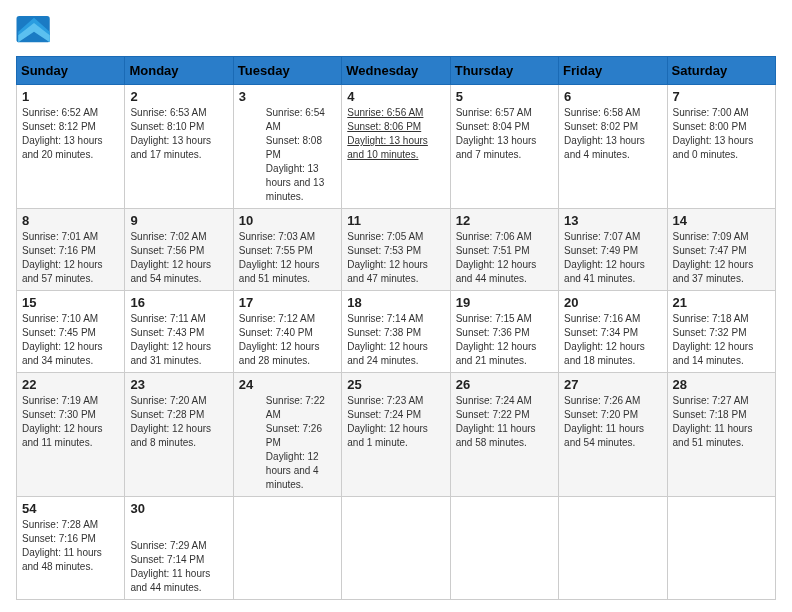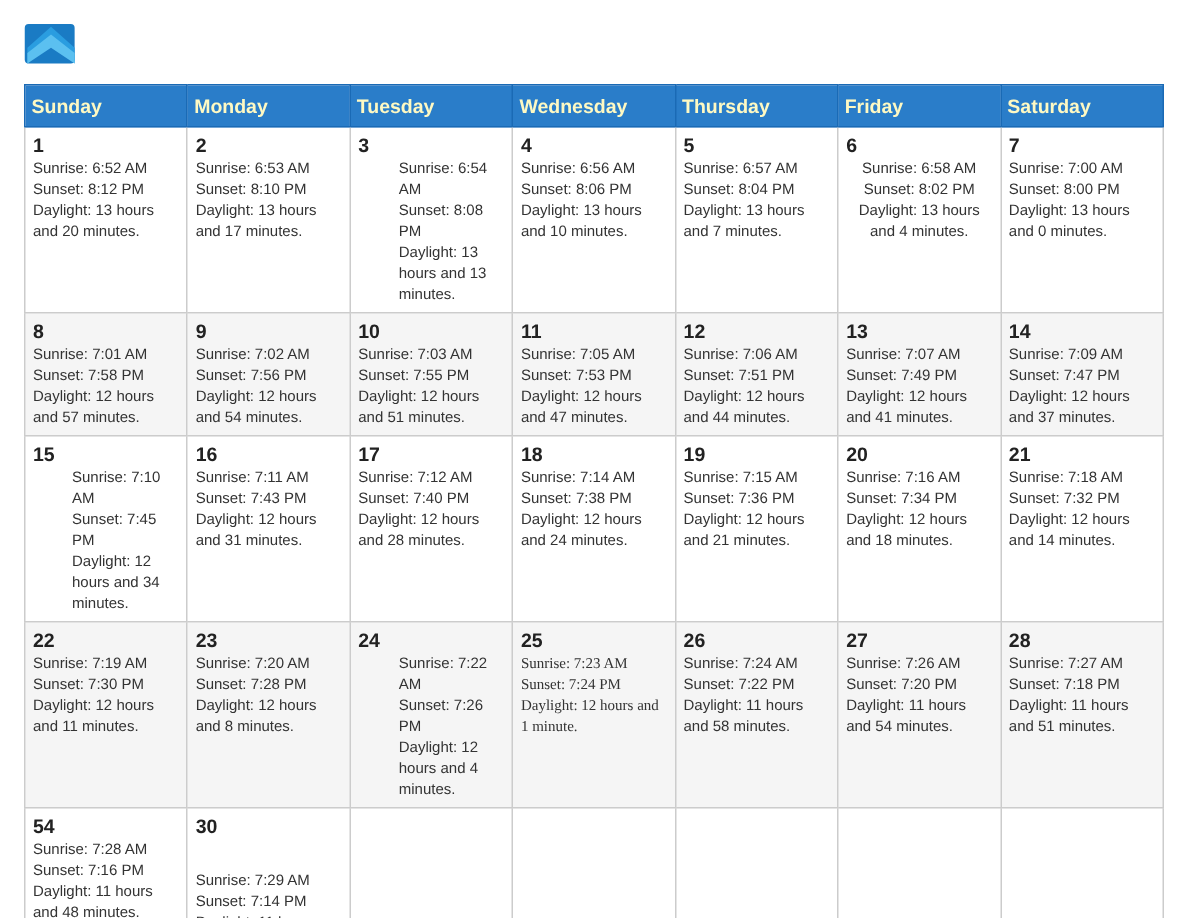--- a/index.html
+++ b/index.html
@@ -46,21 +46,21 @@
       font-size: 16px;
       color: #444;
     }
     .calendar {
       width: 100%;
       border-collapse: collapse;
       border: 1px solid #ccc;
     }
     .calendar th {
       background: #2a7dc9;
-      color: #fef9c3;
+      color: #000000;
       font-size: 13px;
       font-weight: bold;
       padding: 6px 4px;
       text-align: left;
       border: 1px solid #1a6ab5;
     }
     .calendar td {
       vertical-align: top;
       border: 1px solid #ccc;
       padding: 4px 5px;
@@ -136,48 +136,48 @@
 Daylight: 13 hours and 17 minutes.</div>
         </td>
         <td>
           <span class="day-number">3</span>
           <div class="day-content" style="white-space: pre-line; margin-left: 27px;">Sunrise: 6:54 AM
 Sunset: 8:08 PM
 Daylight: 13 hours and 13 minutes.</div>
         </td>
         <td>
           <span class="day-number">4</span>
-          <div class="day-content" style="white-space: pre-line;">Sunrise: 6:56 AM
+          <div class="day-content" style="white-space: pre-line; text-decoration: underline;">Sunrise: 6:56 AM
 Sunset: 8:06 PM
 Daylight: 13 hours and 10 minutes.</div>
         </td>
         <td>
           <span class="day-number">5</span>
           <div class="day-content" style="white-space: pre-line;">Sunrise: 6:57 AM
 Sunset: 8:04 PM
 Daylight: 13 hours and 7 minutes.</div>
         </td>
         <td>
           <span class="day-number">6</span>
-          <div class="day-content" style="white-space: pre-line; text-align: center;">Sunrise: 6:58 AM
+          <div class="day-content" style="white-space: pre-line;">Sunrise: 6:58 AM
 Sunset: 8:02 PM
 Daylight: 13 hours and 4 minutes.</div>
         </td>
         <td>
           <span class="day-number">7</span>
           <div class="day-content" style="white-space: pre-line;">Sunrise: 7:00 AM
 Sunset: 8:00 PM
 Daylight: 13 hours and 0 minutes.</div>
         </td>
       </tr>
       <tr>
         <td>
           <span class="day-number">8</span>
           <div class="day-content" style="white-space: pre-line;">Sunrise: 7:01 AM
-Sunset: 7:58 PM
+Sunset: 7:16 PM
 Daylight: 12 hours and 57 minutes.</div>
         </td>
         <td>
           <span class="day-number">9</span>
           <div class="day-content" style="white-space: pre-line;">Sunrise: 7:02 AM
 Sunset: 7:56 PM
 Daylight: 12 hours and 54 minutes.</div>
         </td>
         <td>
           <span class="day-number">10</span>
@@ -206,21 +206,21 @@
         <td>
           <span class="day-number">14</span>
           <div class="day-content" style="white-space: pre-line;">Sunrise: 7:09 AM
 Sunset: 7:47 PM
 Daylight: 12 hours and 37 minutes.</div>
         </td>
       </tr>
       <tr>
         <td>
           <span class="day-number">15</span>
-          <div class="day-content" style="white-space: pre-line; margin-left: 26px;">Sunrise: 7:10 AM
+          <div class="day-content" style="white-space: pre-line;">Sunrise: 7:10 AM
 Sunset: 7:45 PM
 Daylight: 12 hours and 34 minutes.</div>
         </td>
         <td>
           <span class="day-number">16</span>
           <div class="day-content" style="white-space: pre-line;">Sunrise: 7:11 AM
 Sunset: 7:43 PM
 Daylight: 12 hours and 31 minutes.</div>
         </td>
         <td>
@@ -268,21 +268,21 @@
 Daylight: 12 hours and 8 minutes.</div>
         </td>
         <td>
           <span class="day-number">24</span>
           <div class="day-content" style="white-space: pre-line; margin-left: 27px;">Sunrise: 7:22 AM
 Sunset: 7:26 PM
 Daylight: 12 hours and 4 minutes.</div>
         </td>
         <td>
           <span class="day-number">25</span>
-          <div class="day-content" style="white-space: pre-line; font-family: Liberation Serif, serif;">Sunrise: 7:23 AM
+          <div class="day-content" style="white-space: pre-line;">Sunrise: 7:23 AM
 Sunset: 7:24 PM
 Daylight: 12 hours and 1 minute.</div>
         </td>
         <td>
           <span class="day-number">26</span>
           <div class="day-content" style="white-space: pre-line;">Sunrise: 7:24 AM
 Sunset: 7:22 PM
 Daylight: 11 hours and 58 minutes.</div>
         </td>
         <td>

